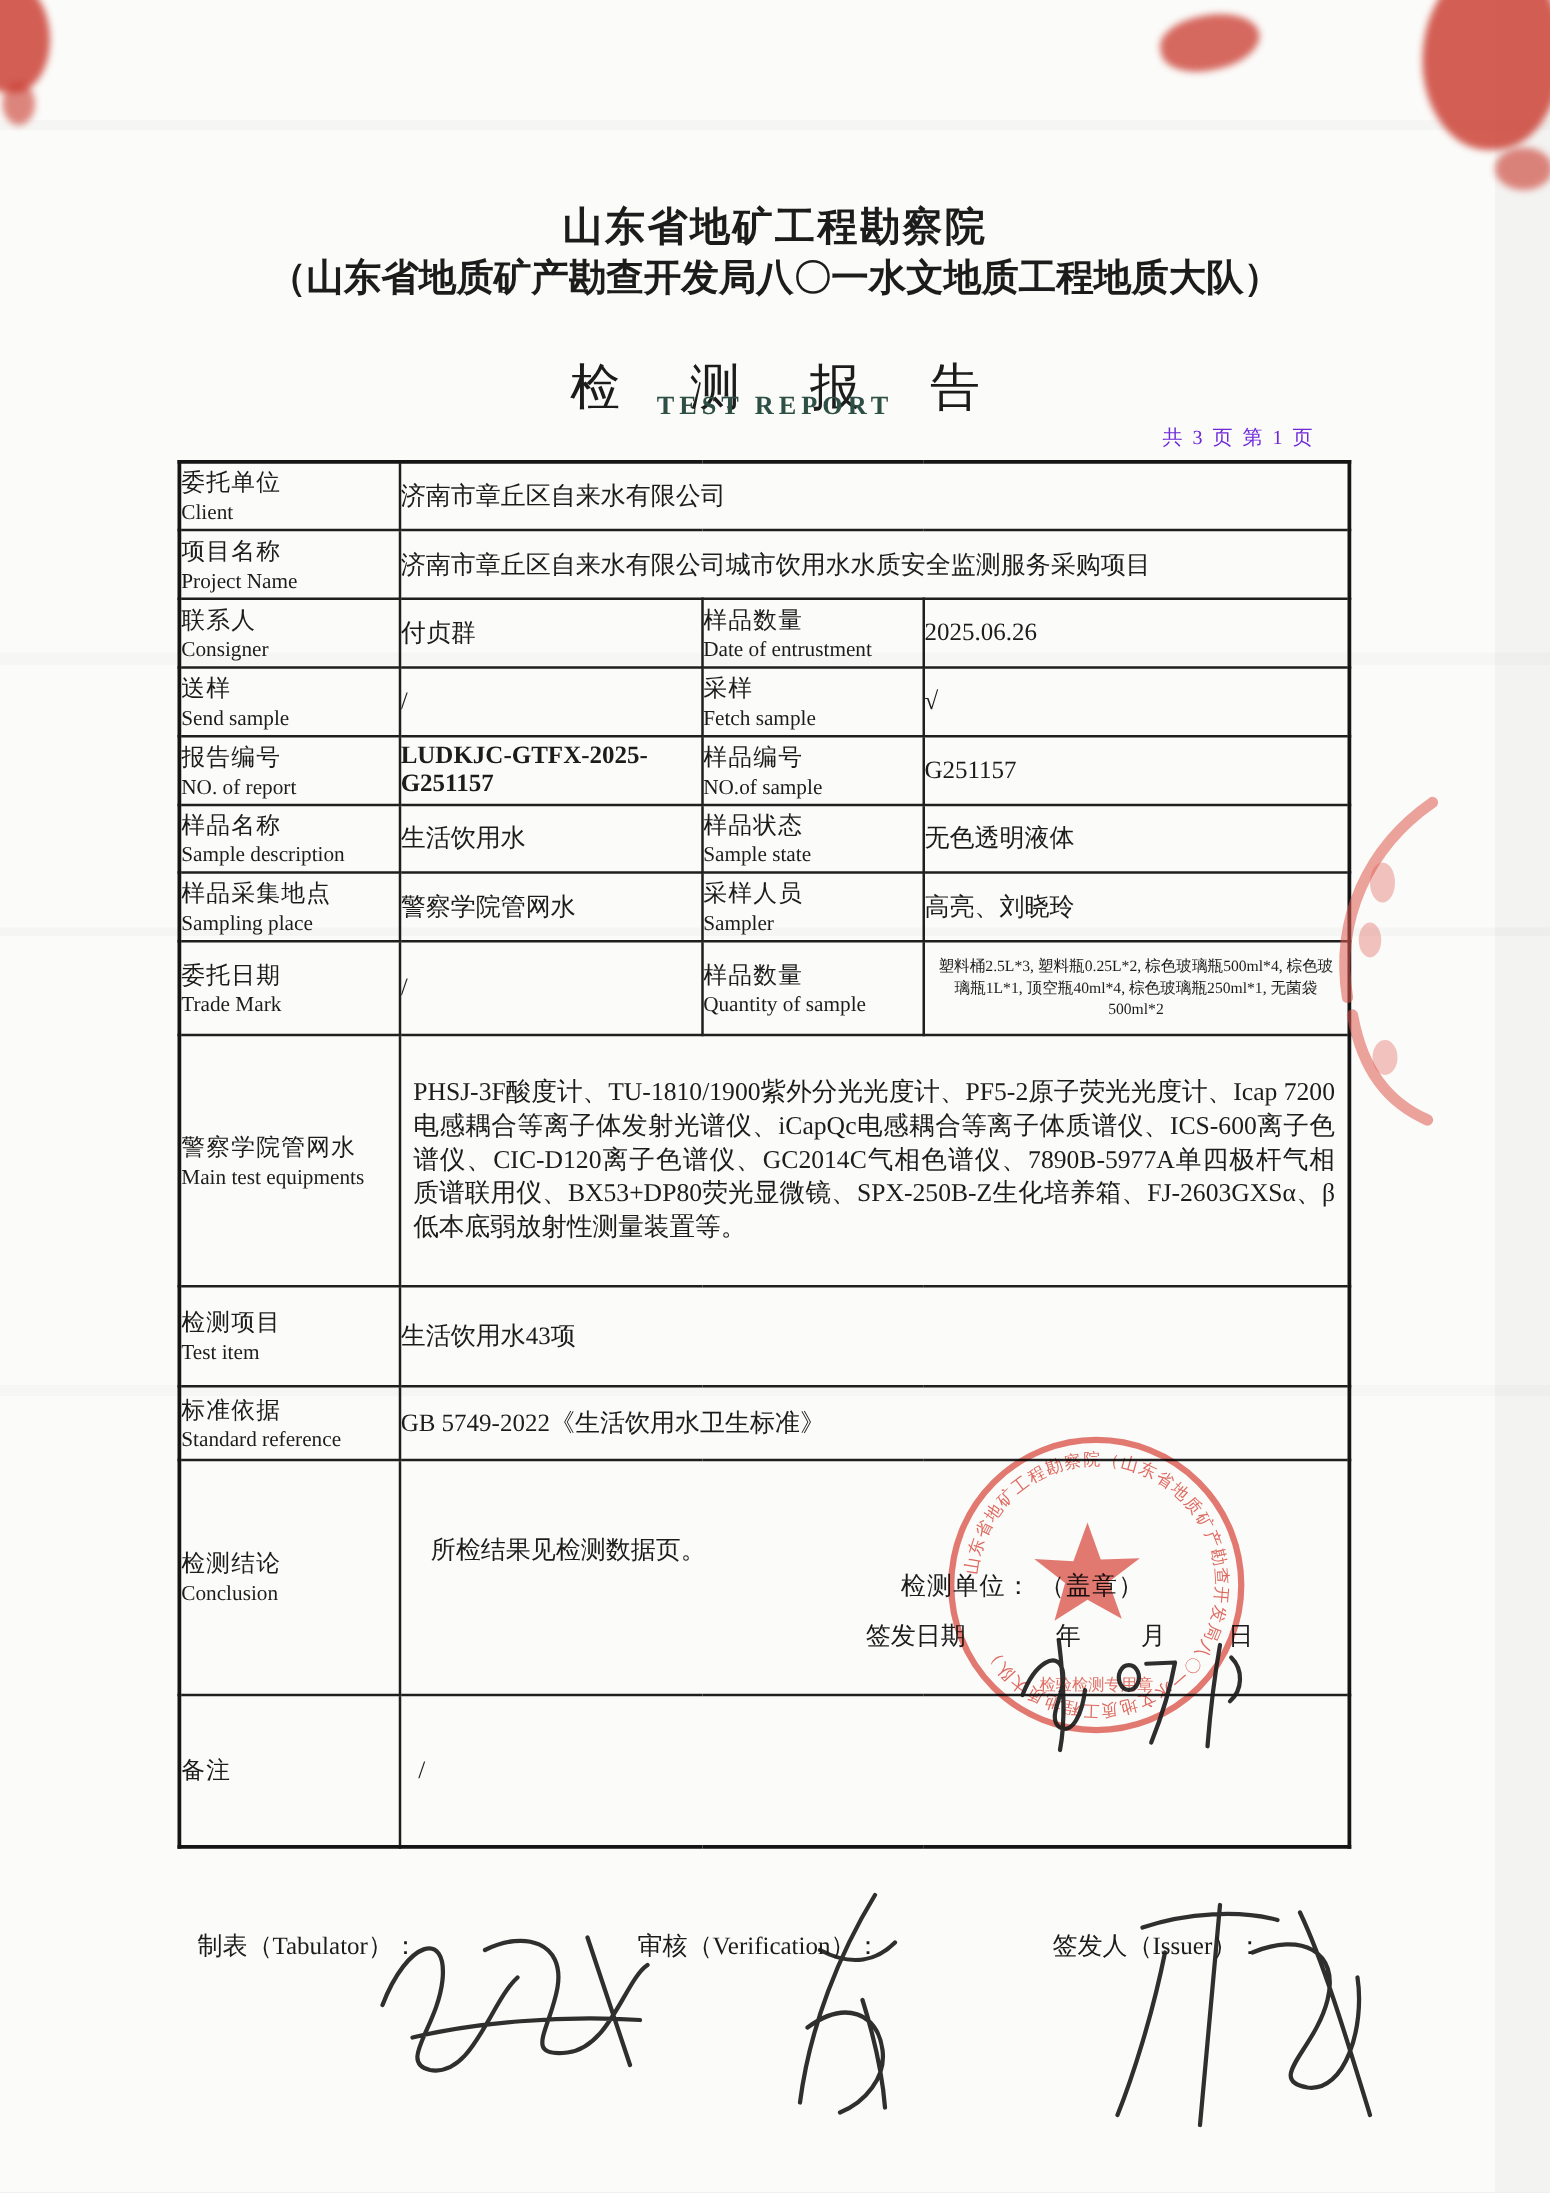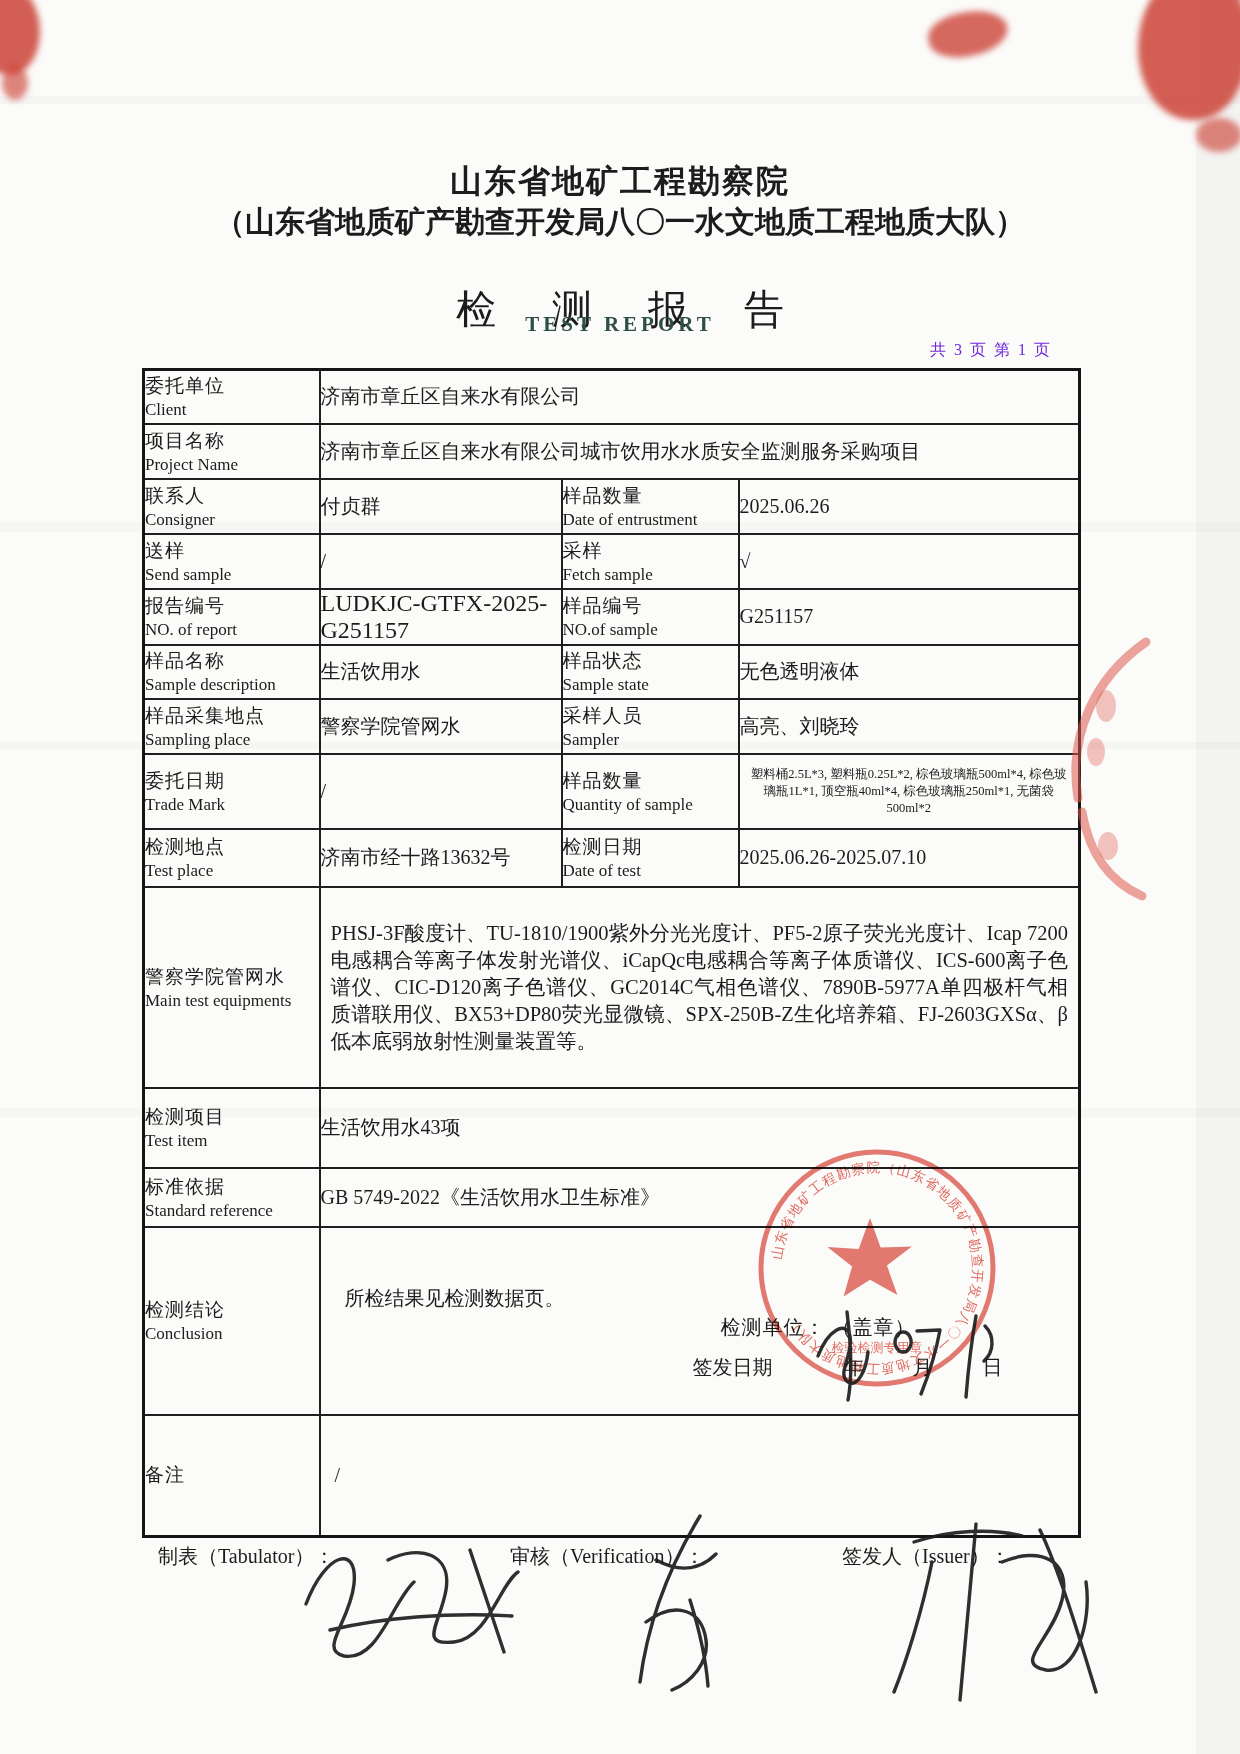--- a/index.html
+++ b/index.html
@@ -27,21 +27,21 @@
     letter-spacing:2px;z-index:2;color:#6d28d9;}
   
   .doc{position:absolute;left:142px;top:368px;z-index:2;}
   table.rpt{border-collapse:collapse;table-layout:fixed;width:936px;}
   table.rpt td{border:2px solid #1f1f1f;padding:0;vertical-align:middle;
     overflow:hidden;}
   table.rpt{border:3px solid #151515;}
   .lab .zh{font-size:19px;letter-spacing:1px;}
   .lab .en{font-size:17px;margin-top:1px;}
   .val{font-size:20px;}
-  .mono-ish{font-size:24px;}
+  .mono-ish{font-size:20px;font-weight:bold;}
   .smalltxt{font-size:12.5px;line-height:17px;padding:2px 8px !important;text-align:center;}
   .equip{font-size:20.5px;line-height:27px;text-align:justify;padding:6px 10px !important;
     vertical-align:middle;}
   .concl-cell{position:relative;height:100%;}
   .concl-result{position:absolute;left:24px;top:34px;font-size:20px;margin-top:23px;}
   .concl-unit{position:absolute;left:400px;top:86px;font-size:20px;letter-spacing:1px;}
   .concl-date{position:absolute;left:372px;top:126px;font-size:20px;}
   .concl-date span{display:inline-block;}
   .ymd-y{margin-left:72px;} .ymd-m{margin-left:48px;} .ymd-d{margin-left:50px;}
   .remark-val{text-align:left !important;padding-left:14px !important;font-size:20px;}
@@ -165,32 +165,20 @@
               <div class="en">Trade Mark</div>
         </td>
         <td class="val">/</td>
         <td class="lab">
           <div class="zh">样品数量</div>
               <div class="en">Quantity of sample</div>
         </td>
         <td class="smalltxt">塑料桶2.5L*3, 塑料瓶0.25L*2, 棕色玻璃瓶500ml*4, 棕色玻璃瓶1L*1, 顶空瓶40ml*4, 棕色玻璃瓶250ml*1, 无菌袋500ml*2</td>
       </tr>
 
-      <tr style="height:58px">
-        <td class="lab">
-          <div class="zh">检测地点</div>
-              <div class="en">Test place</div>
-        </td>
-        <td class="val">济南市经十路13632号</td>
-        <td class="lab">
-          <div class="zh">检测日期</div>
-              <div class="en">Date of test</div>
-        </td>
-        <td class="val">2025.06.26-2025.07.10</td>
-      </tr>
 
       <tr style="height:201px">
         <td class="lab">
           <div class="zh">警察学院管网水</div>
               <div class="en">Main test equipments</div>
         </td>
         <td class="equip" colspan="3">PHSJ-3F酸度计、TU-1810/1900紫外分光光度计、PF5-2原子荧光光度计、Icap 7200电感耦合等离子体发射光谱仪、iCapQc电感耦合等离子体质谱仪、ICS-600离子色谱仪、CIC-D120离子色谱仪、GC2014C气相色谱仪、7890B-5977A单四极杆气相质谱联用仪、BX53+DP80荧光显微镜、SPX-250B-Z生化培养箱、FJ-2603GXSα、β低本底弱放射性测量装置等。</td>
       </tr>
 
       <tr style="height:80px">

